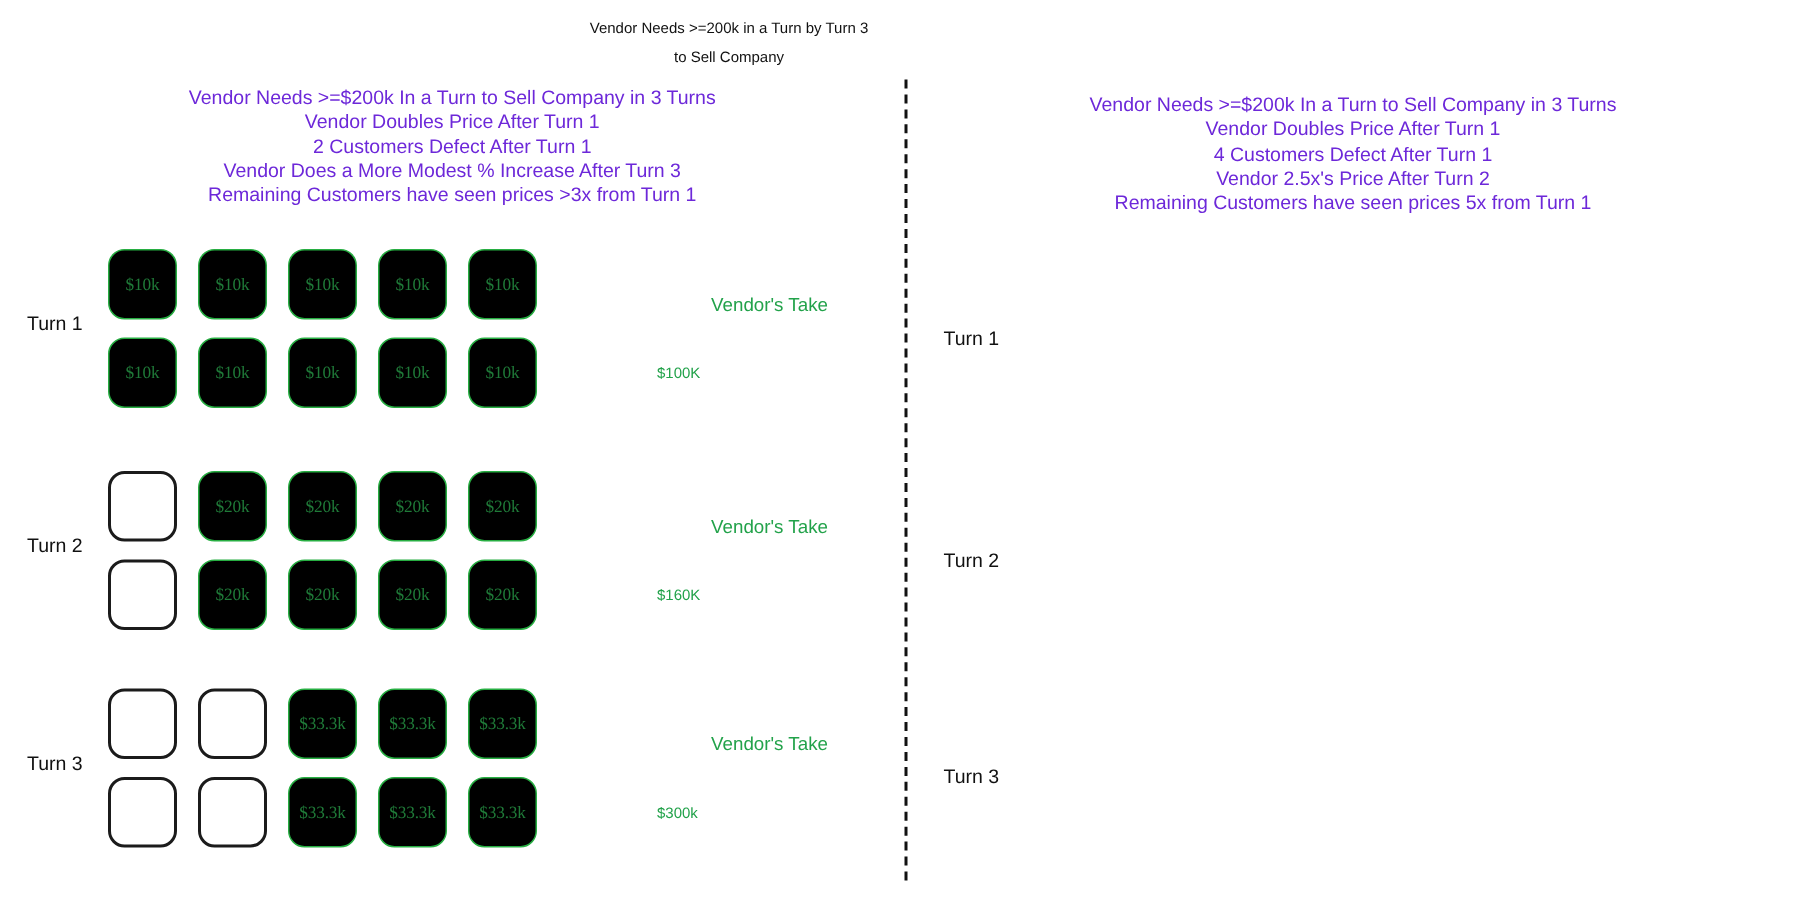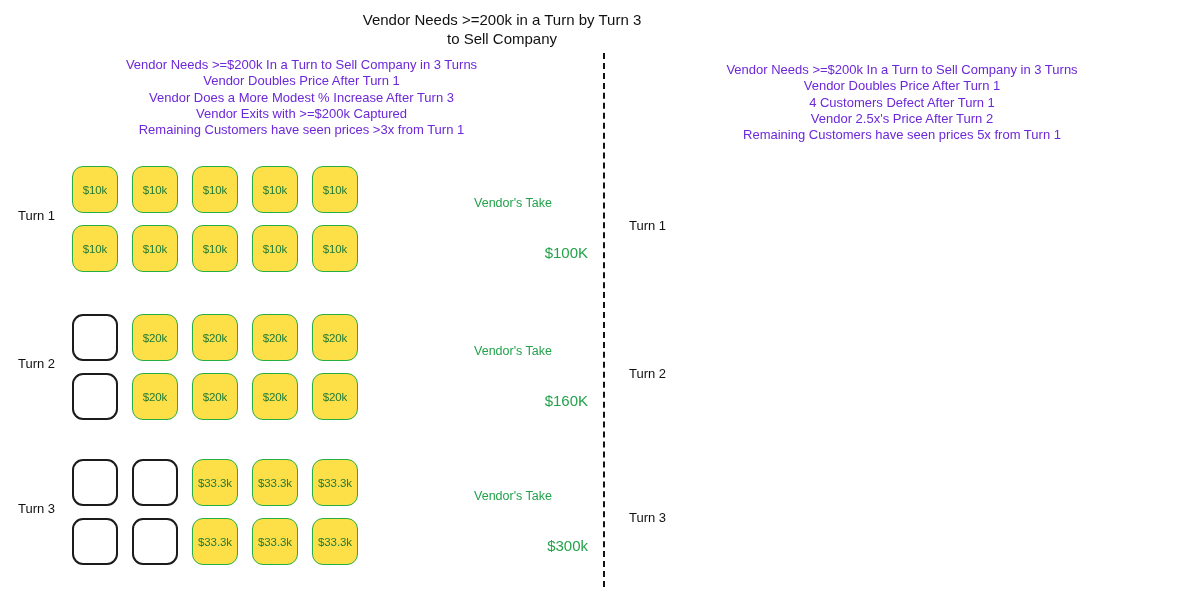--- a/index.html
+++ b/index.html
@@ -12,25 +12,25 @@
     height: 611px;
     position: relative;
     overflow: hidden;
     font-family: "Liberation Sans", sans-serif;
     color: #111111;
   }
 
   
   #main-title {
     position: absolute;
-    left: 16px;
+    left: 0;
     top: 10px;
     width: 972px;
     text-align: center;
-    font-size: 15px;
+    font-size: 10px;
     line-height: 19px;
     color: #111111;
     white-space: pre-line;
   }
 
   
   #divider {
     position: absolute;
     left: 603px;
     top: 53px;
@@ -104,23 +104,24 @@
     height: 47px;
     border-radius: 11px;
     box-sizing: border-box;
     display: flex;
     align-items: center;
     justify-content: center;
     font-size: 11.5px;
     letter-spacing: -0.1px;
   }
   .cell.filled {
-    background: #fde047;
+    background: #000000;
     border: 1.6px solid #27ae42;
     color: #1f7a38;
+    font-family: Liberation Serif, serif;
   }
   .cell.empty {
     background: #ffffff;
     border: 2px solid #1b1b1b;
     color: transparent;
   }
 
   .take {
     position: absolute;
     top: 0;
@@ -135,38 +136,38 @@
     position: absolute;
     top: 30px;
     width: 100%;
     text-align: center;
     font-size: 12.5px;
   }
   .take-value {
     position: absolute;
     top: 78px;
     width: 100%;
-    text-align: right;
-    font-size: 15px;
+    text-align: left;
+    font-size: 10px;
   }
 </style>
 </head>
 <body>
 
 <div id="main-title">Vendor Needs &gt;=200k in a Turn by Turn 3
 to Sell Company</div>
 
 <div id="divider"></div>
 
 <div class="panel" id="panel-left">
   <div class="panel-desc">
       <div>Vendor Needs &gt;=$200k In a Turn to Sell Company in 3 Turns</div>
       <div>Vendor Doubles Price After Turn 1</div>
+      <div>2 Customers Defect After Turn 1</div>
       <div>Vendor Does a More Modest % Increase After Turn 3</div>
-      <div>Vendor Exits with &gt;=$200k Captured</div>
       <div>Remaining Customers have seen prices &gt;3x from Turn 1</div>
     </div>
   <div class="turn-block t1">
       <div class="turn-label">Turn 1</div>
       <div class="grid">
         <div class="grid-row">
           <div class="cell filled">$10k</div>
           <div class="cell filled">$10k</div>
           <div class="cell filled">$10k</div>
           <div class="cell filled">$10k</div>

